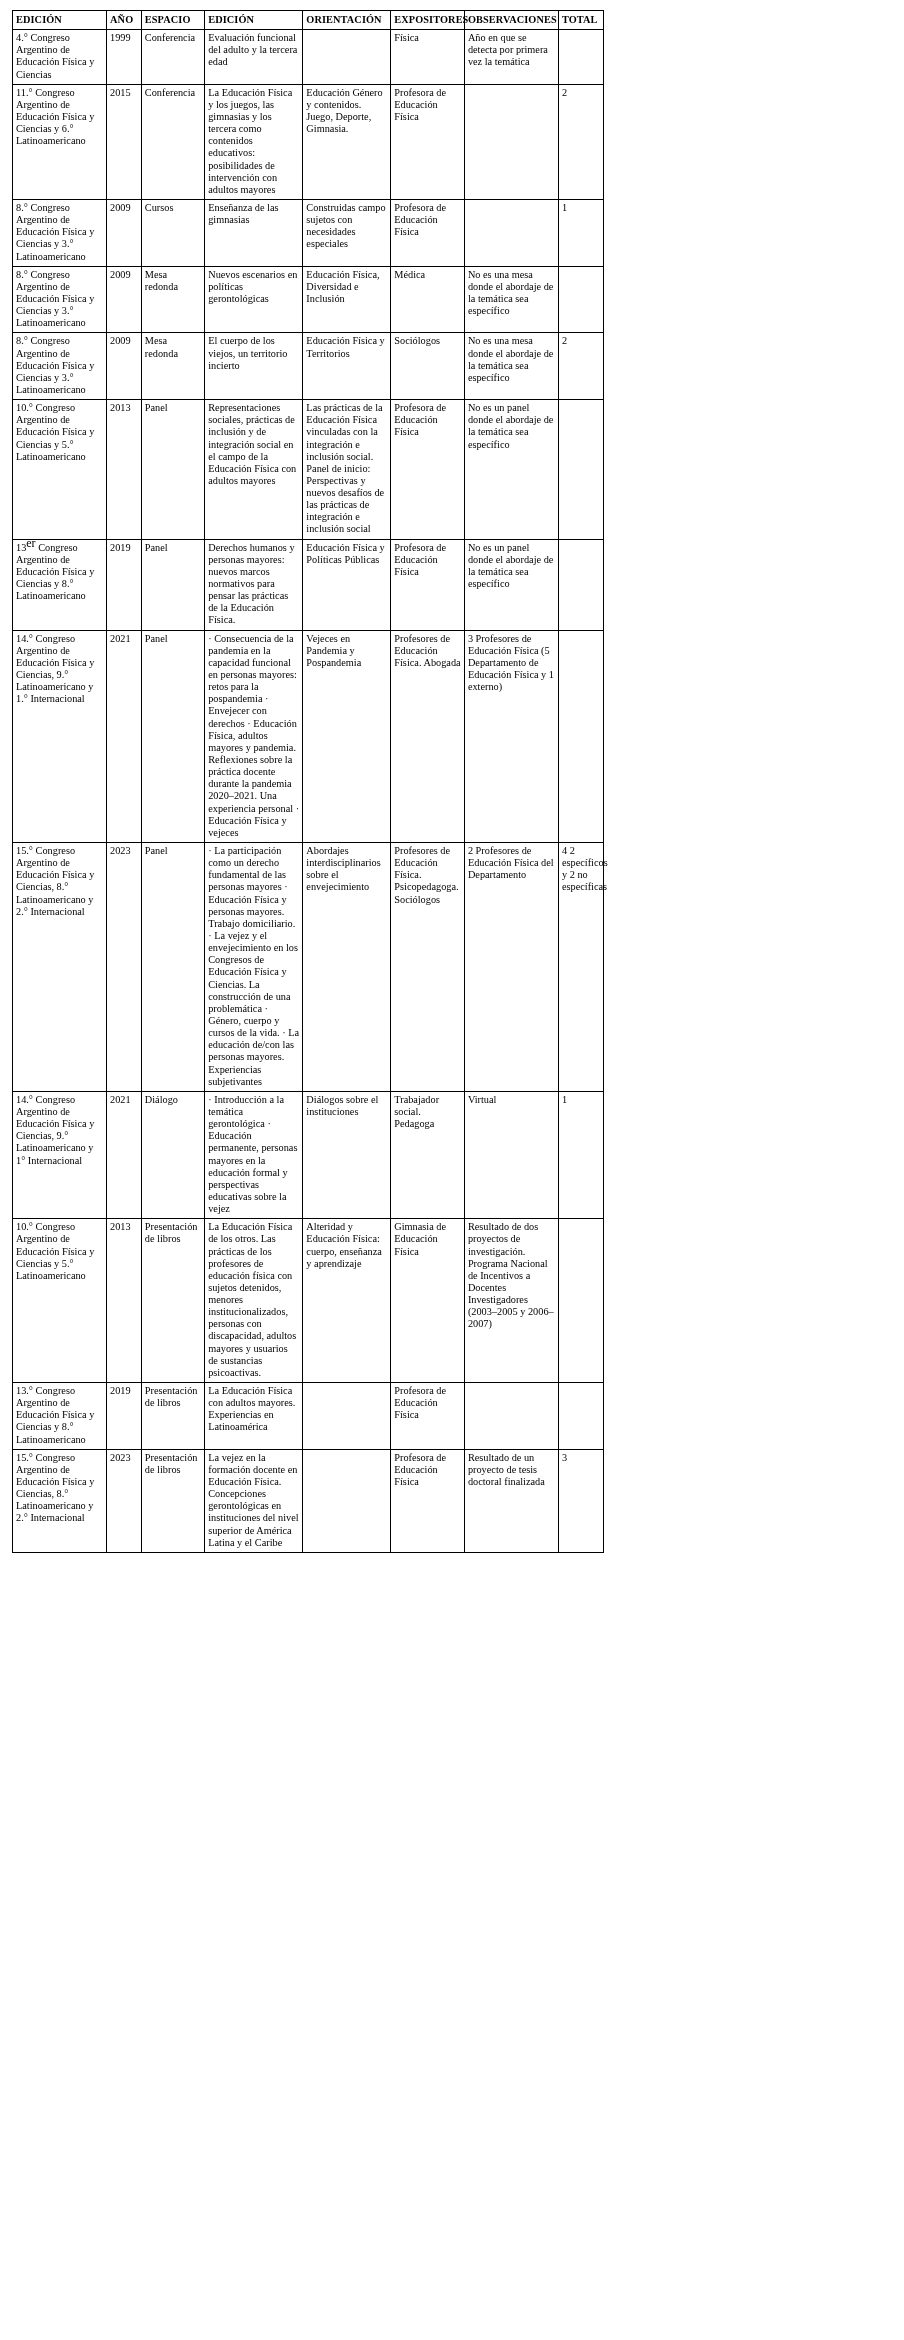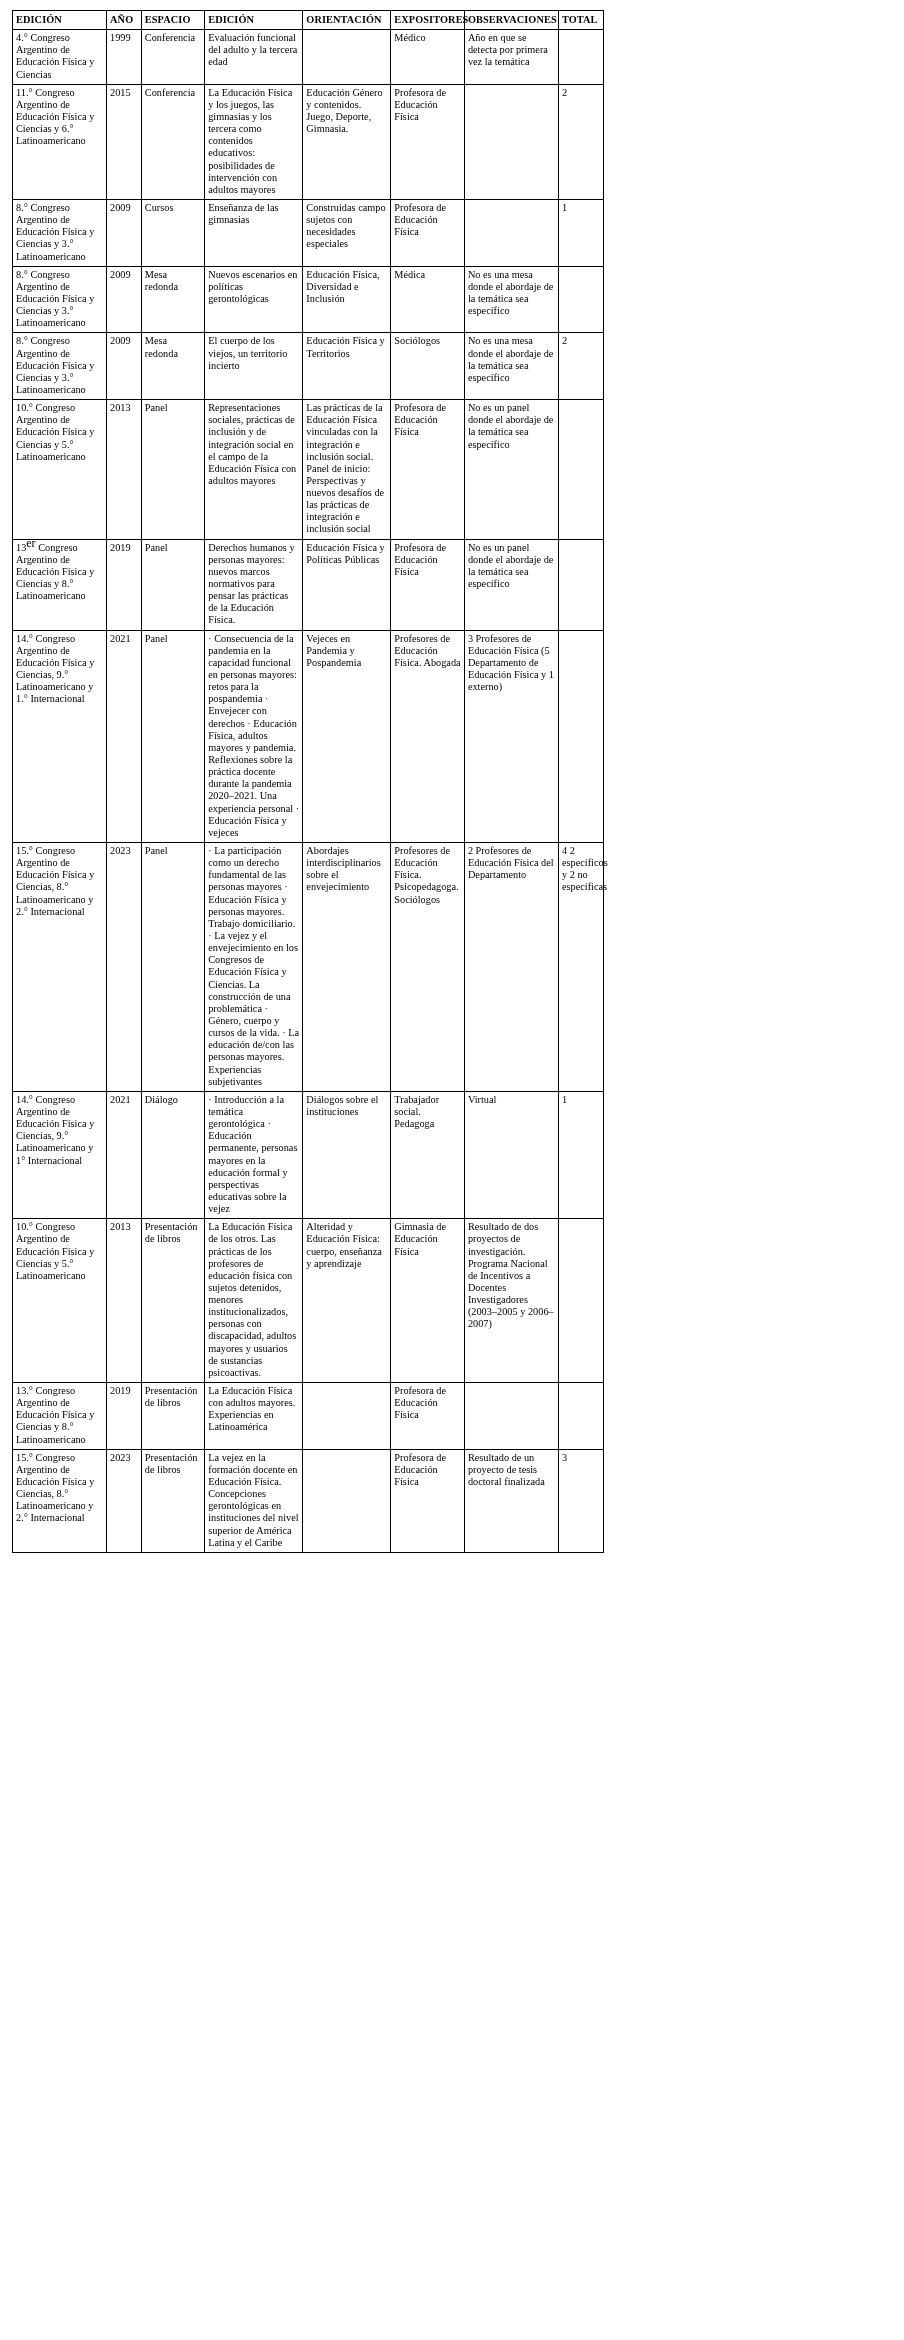--- a/index.html
+++ b/index.html
@@ -83,21 +83,21 @@
         <th>TOTAL</th>
       </tr>
     </thead>
     <tbody id="table-body">
         <tr>
           <td class="cell-text">4.° Congreso Argentino de Educación Física y Ciencias</td>
           <td class="cell-text">1999</td>
           <td class="cell-text">Conferencia</td>
           <td class="cell-text">Evaluación funcional del adulto y la tercera edad</td>
           <td class="cell-text"></td>
-          <td class="cell-text">Médico</td>
+          <td class="cell-text">Física</td>
           <td class="cell-text">Año en que se detecta por primera vez la temática</td>
           <td class="cell-text"></td>
         </tr>
         <tr>
           <td class="cell-text">11.° Congreso Argentino de Educación Física y Ciencias y 6.° Latinoamericano</td>
           <td class="cell-text">2015</td>
           <td class="cell-text">Conferencia</td>
           <td class="cell-text">La Educación Física y los juegos, las gimnasias y los tercera como contenidos educativos: posibilidades de intervención con adultos mayores</td>
           <td class="cell-text">Educación Género y contenidos. Juego, Deporte, Gimnasia.</td>
           <td class="cell-text">Profesora de Educación Física</td>

